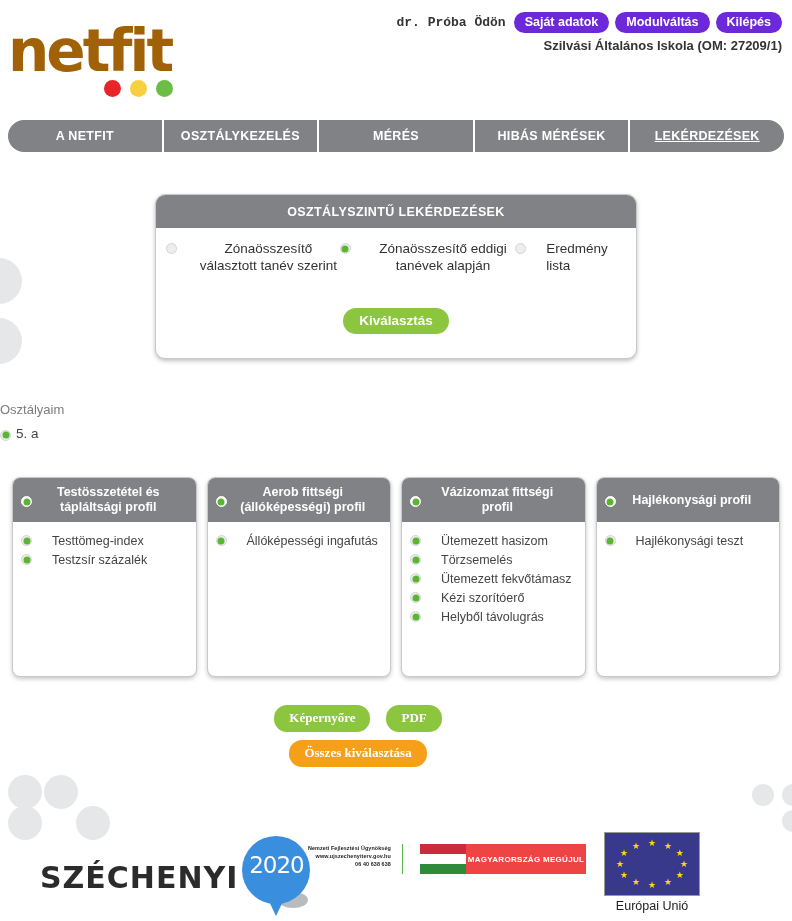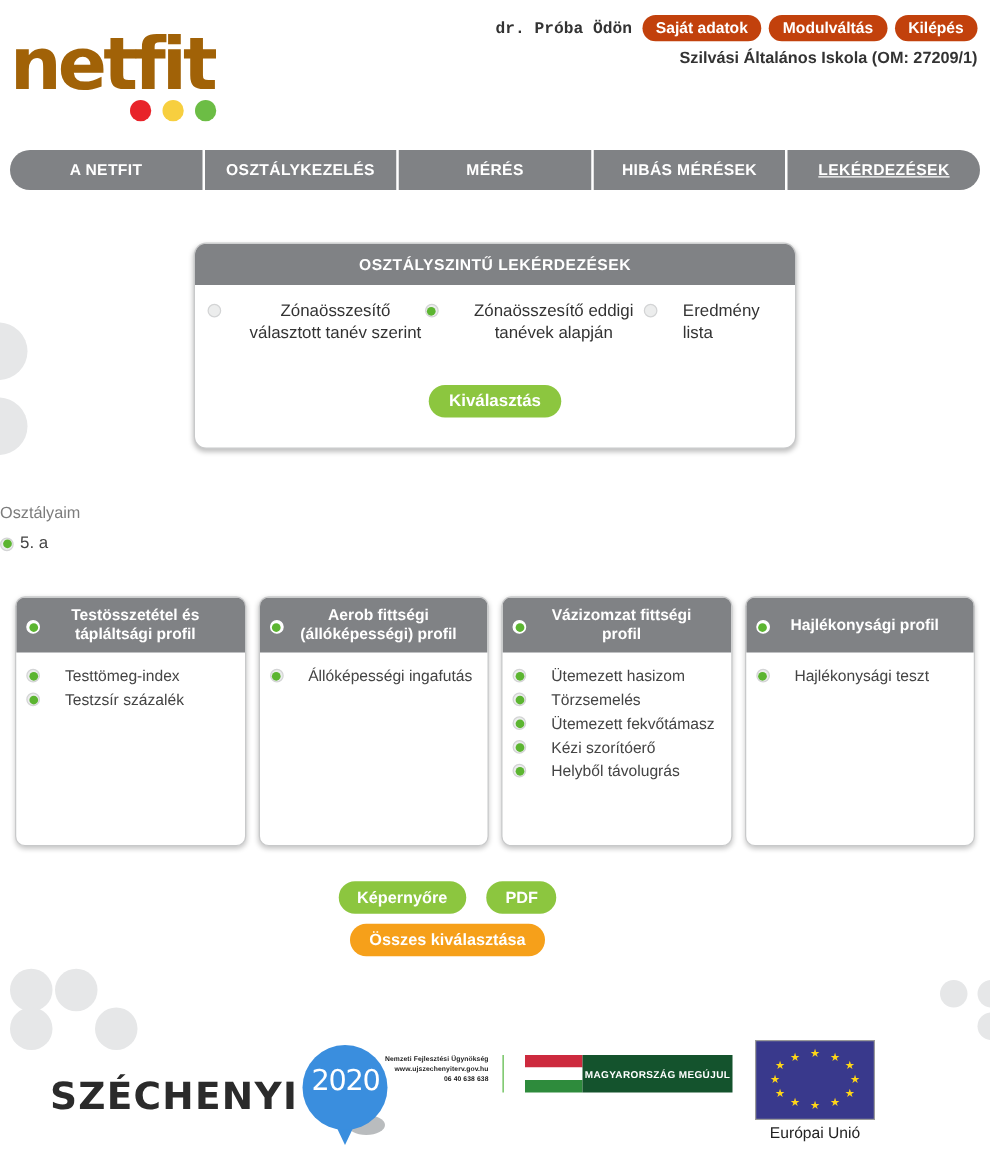--- a/index.html
+++ b/index.html
@@ -34,21 +34,21 @@
     font-family: Liberation Mono, monospace;
   }
   .school { font-size: 13px; color: #333; font-weight: bold; }
 
   .pill {
     display: inline-block; border-radius: 11px; color: #fff;
     font-size: 12.5px; font-weight: bold; padding: 3px 11px 4px;
     line-height: 14px; white-space: nowrap; cursor: pointer;
     border: none;
   }
-  .pill.green { background: #c2410c; }
+  .pill.green { background: #6d28d9; }
   .pill.orange { background: #f6a01a; }
 
   
   .nav {
     position: absolute; left: 8px; top: 120px; width: 776px; height: 32px;
     background: #808285; border-radius: 16px; display: flex; z-index: 2;
     overflow: hidden;
   }
   .nav-item {
     flex: 1; display: flex; align-items: center; justify-content: center;
@@ -124,21 +124,21 @@
     flex: 1; text-align: center; font-size: 12.5px; font-weight: bold;
     line-height: 15px; padding-right: 10px;
   }
   .card-body { flex: 1; padding: 10px 8px; }
   .card-item {
     display: flex; align-items: flex-start; gap: 20px;
     font-size: 12.5px; color: #444; line-height: 19px; cursor: pointer;
   }
 
   
-  .actions { position: absolute; left: 0; top: 705px; width: 716px; text-align: center; z-index: 2; }
+  .actions { position: absolute; left: 0; top: 705px; width: 716px; text-align: center; z-index: 2; font-family: Liberation Serif, serif; }
   .actions .row2 { margin-top: 8px; }
   .act {
     display: inline-block; color: #fff; font-size: 13px; font-weight: bold;
     padding: 5px 15px 6px; border-radius: 13px; cursor: pointer; border: none;
     margin: 0 6px;
   }
   .act.green { background: #8cc63f; }
   .act.orange { background: #f6a01a; }
 
   
@@ -171,21 +171,21 @@
   }
 
   .nfu { position: absolute; left: 308px; top: 18px; text-align: right; }
   .nfu div { font-size: 5.4px; color: #1a1a1a; font-weight: bold; line-height: 8px; letter-spacing: .1px; }
   .nfu-sep { position: absolute; left: 402px; top: 18px; width: 1px; height: 30px; background: #5bb947; }
 
   .mo-flag { position: absolute; left: 420px; top: 18px; display: flex; height: 30px; }
   .mo-flag .hu { width: 46px; display: flex; flex-direction: column; }
   .mo-flag .hu i { flex: 1; display: block; }
   .mo-bar {
-    width: 120px; background: #14532d; color: #fff;
+    width: 120px; background: #ef4444; color: #fff;
     display: flex; align-items: center; justify-content: center;
     font-size: 8px; font-weight: bold; letter-spacing: .3px;
   }
 
   .eu { position: absolute; left: 604px; top: 6px; text-align: center; width: 96px; }
   .eu-flag {
     width: 96px; height: 64px; background: #39398c; position: relative;
     border: 1px solid #9a9a9a;
   }
   .eu-star {

